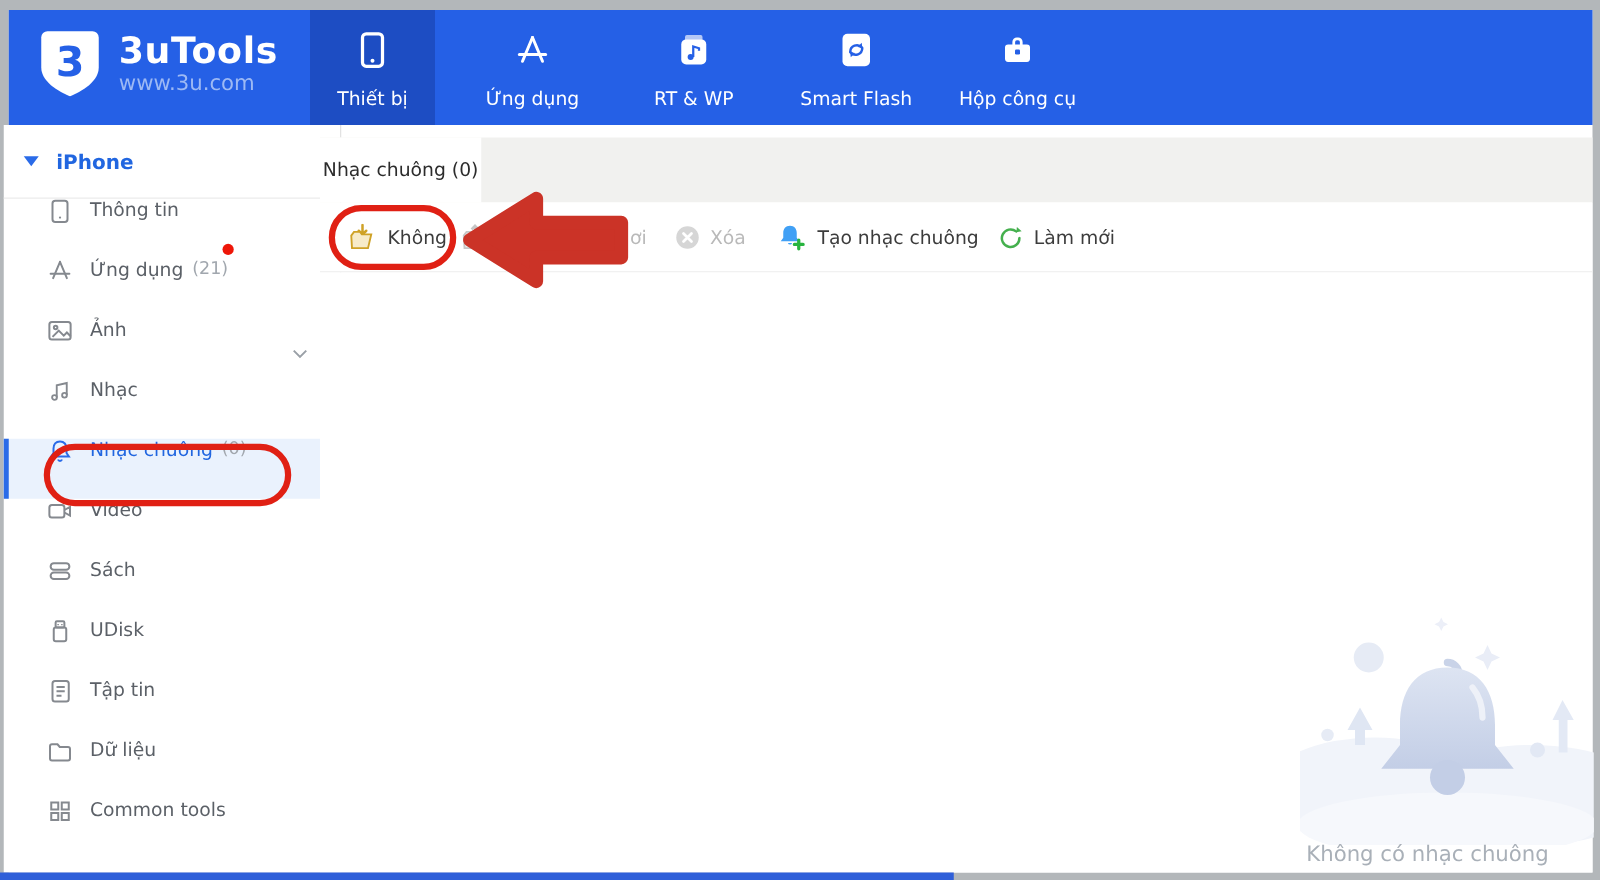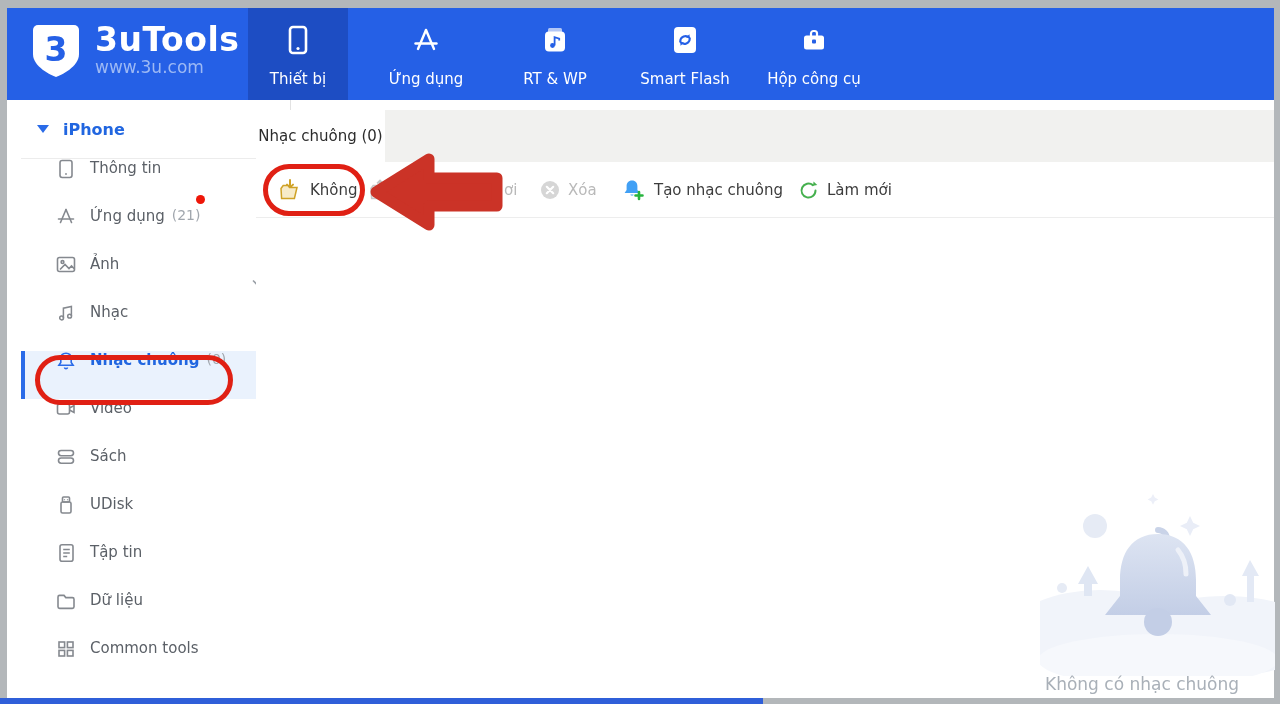--- a/index.html
+++ b/index.html
@@ -6,39 +6,39 @@
   body{font-family:"DejaVu Sans","Liberation Sans",sans-serif;}
   .stage{position:relative;width:1280px;height:704px;background:#b3b7ba;overflow:hidden;}
   .window{position:absolute;left:7px;top:8px;width:1267px;height:690px;background:#ffffff;}
 
   
   .header{position:absolute;left:7px;top:8px;width:1267px;height:92px;background:#2560e6;}
   .logo-wrap{position:absolute;left:24px;top:16px;display:flex;align-items:center;}
   .logo-badge{position:relative;width:50px;height:54px;margin-right:14px;}
   .logo-badge svg{position:absolute;left:0;top:0;}
   .logo-badge .num{position:absolute;left:0;top:2px;width:50px;text-align:center;font-size:33px;font-weight:bold;color:#2560e6;line-height:48px;}
-  .logo-text .t1{font-size:33px;font-weight:bold;color:#ffffff;line-height:32px;letter-spacing:.5px;}
+  .logo-text .t1{font-size:29px;font-weight:bold;color:#ffffff;line-height:32px;letter-spacing:.5px;}
   .logo-text .t2{font-size:17px;color:#9db9f4;line-height:22px;}
   .nav-item{position:absolute;top:0;width:100px;height:92px;color:#ffffff;cursor:pointer;text-align:center;}
   .nav-item.active{background:rgba(10,28,105,0.28);}
   .nav-item .ic{position:absolute;left:0;right:0;top:16px;height:32px;display:flex;justify-content:center;align-items:center;}
   .nav-item .lb{position:absolute;left:-15px;right:-15px;top:62px;font-size:15px;}
 
   
-  .sidebar{position:absolute;left:21px;top:100px;width:270px;height:598px;background:#ffffff;border-right:1px solid #e2e2e2;box-sizing:border-box;}
+  .sidebar{position:absolute;left:3px;top:100px;width:270px;height:598px;background:#ffffff;border-right:1px solid #e2e2e2;box-sizing:border-box;}
   .dev-row{position:relative;height:58px;display:flex;align-items:center;border-bottom:1px solid #ececec;}
   .dev-row .tri{width:0;height:0;border-left:6px solid transparent;border-right:6px solid transparent;border-top:8px solid #2a6be8;margin-left:16px;}
   .dev-row .dev-label{margin-left:14px;font-size:16px;font-weight:bold;color:#2166e0;}
   .side-item{position:relative;height:48px;display:flex;color:#5b6067;font-size:15px;cursor:pointer;}
   .side-item .sic{width:20px;height:20px;margin-left:35px;display:flex;align-items:center;justify-content:center;}
   .side-item .slb{margin-left:14px;}
   .side-item .cnt{margin-left:7px;color:#a1a7ae;font-size:14px;}
   .side-item.selected{background:#eaf2fd;}
   .side-item.selected::before{content:"";position:absolute;left:0;top:0;bottom:0;width:4px;background:#2a6be8;}
-  .side-item.selected .slb{color:#2166e0;font-weight:bold;}
+  .side-item.selected .slb{color:#2166e0;font-weight:normal;}
   .red-dot{width:9px;height:9px;border-radius:50%;background:#ee1608;margin-left:-4px;margin-top:-12px;}
   .chev{position:absolute;right:26px;top:18px;}
 
   
   .tabstrip{position:absolute;left:256px;top:110px;width:1018px;height:52px;background:#f1f1ef;}
   .tab-active{position:absolute;left:0;top:0;width:129px;height:52px;background:#ffffff;display:flex;align-items:center;justify-content:center;font-size:15px;color:#2c2c2c;}
   .toolbar{position:absolute;left:256px;top:162px;width:1018px;height:56px;background:#ffffff;border-bottom:1px solid #ededed;box-sizing:border-box;}
   .tb-item{position:absolute;top:0;height:56px;display:flex;align-items:center;cursor:pointer;font-size:15px;color:#3c3c3c;}
   .tb-item .tic{margin-right:8px;display:flex;align-items:center;}
   .tb-disabled{color:#b9b9b9;cursor:default;}

